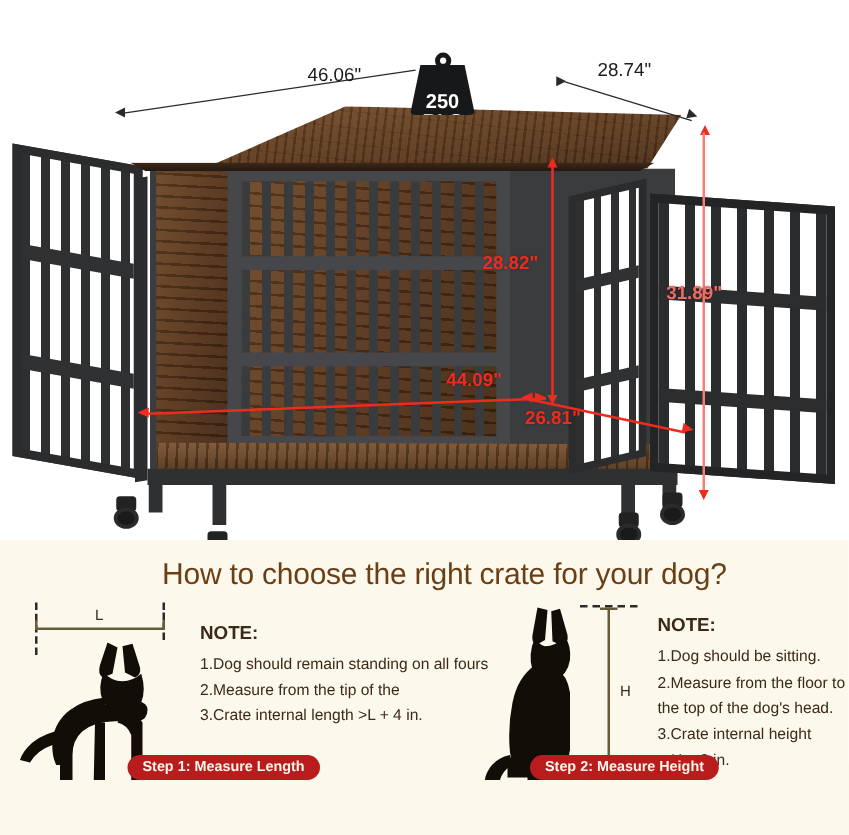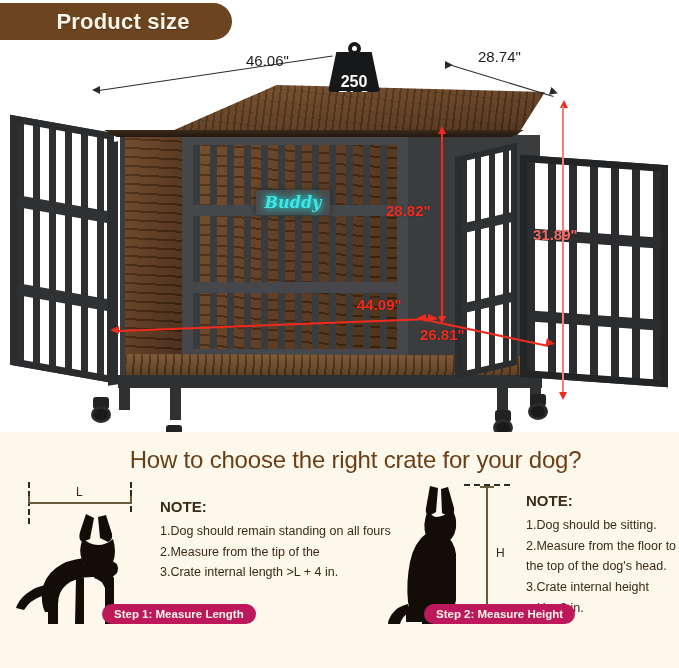--- a/index.html
+++ b/index.html
@@ -201,61 +201,55 @@
   .panel{position:absolute;top:48px;height:150px;}
   .panel-left{left:8px;width:350px;}
   .panel-right{left:378px;width:300px;}
 
   .dog-art{position:absolute;top:0;width:140px;height:150px;}
   .note-block{position:absolute;top:18px;}
   .note-title{font-size:15px;font-weight:bold;color:#3b2a18;margin-bottom:6px;}
   .note-line{font-size:12.5px;color:#3b2a18;line-height:1.65;white-space:nowrap;}
 
   .step-pill{
-    position:absolute;bottom:6px;height:20px;border-radius:10px;background:#be185d;
+    position:absolute;bottom:6px;height:20px;border-radius:10px;background:#b91c1c;
     display:flex;align-items:center;justify-content:center;padding:0 12px;
   }
   .step-pill span{color:#fdf6e9;font-size:11.5px;font-weight:bold;white-space:nowrap;}
 
   .dim-brace{position:absolute;background:#6b5a3a;}
   .dim-dash-v{position:absolute;width:0;border-left:2px dashed #2b2b2b;}
   .dim-dash-h{position:absolute;height:0;border-top:2px dashed #2b2b2b;}
   .dim-letter{position:absolute;font-size:12px;color:#3b2a18;}
 </style>
 </head>
 <body>
 
 <div class="page">
 
   <div class="top-section">
 
-    <div class="ribbon">
-      <div class="ribbon-label">Product size</div>
-    </div>
 
     <div class="stage">
 
       <div class="door-left">
         <div class="dbars"></div>
         <div class="drail a"></div>
         <div class="drail b"></div>
       </div>
       <div class="door-left-side"></div>
 
       <div class="body-box"></div>
       <div class="wood-back"></div>
       <div class="wood-inner"></div>
       <div class="bars"></div>
       <div class="front-door"></div>
       <div class="rail r1"></div>
       <div class="rail r2"></div>
 
-      <div class="nameplate">
-        <div class="nameplate-text">Buddy</div>
-      </div>
 
       <div class="wood-top"></div>
       <div class="wood-top-edge"></div>
 
       <div class="plinth"></div>
       <div class="base-frame"></div>
       <div class="leg l1"></div>
       <div class="leg l2"></div>
       <div class="leg l3"></div>
       <div class="leg l4"></div>

